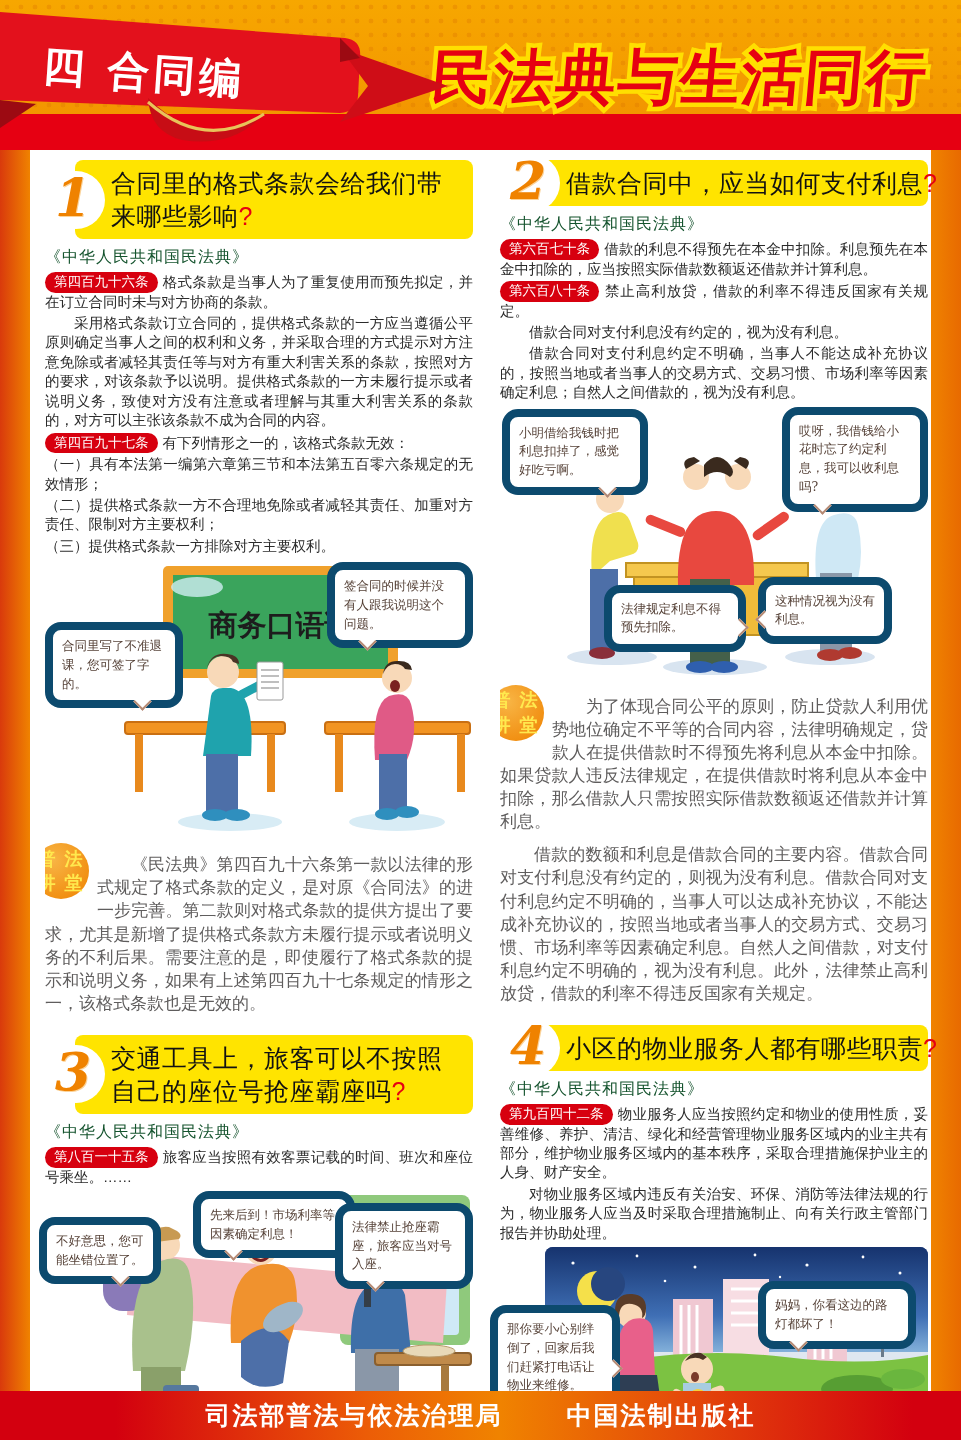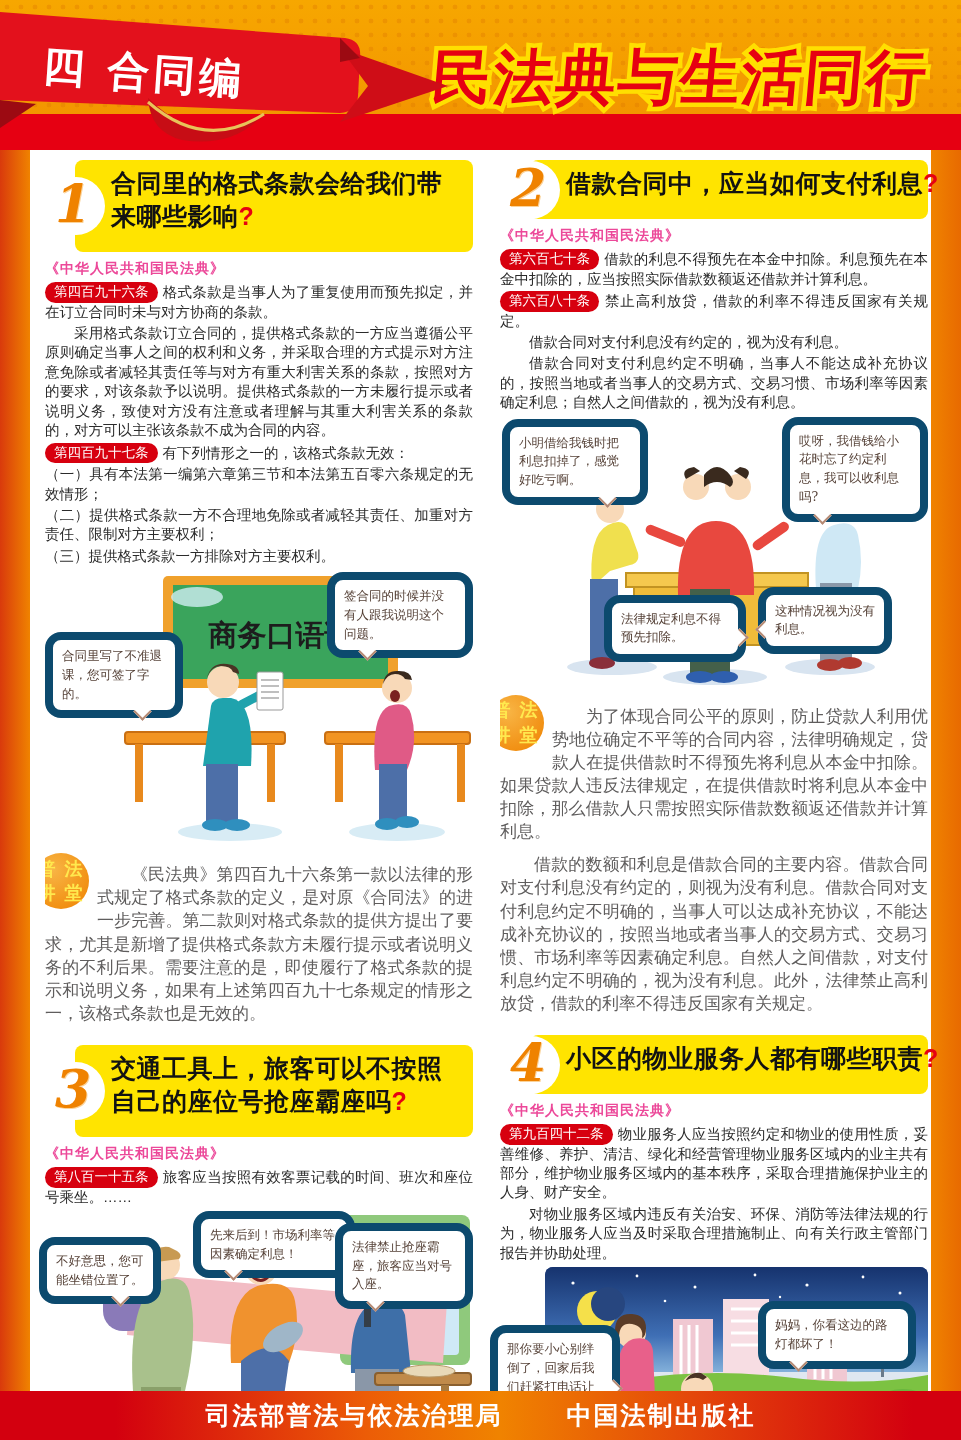--- a/index.html
+++ b/index.html
@@ -25,31 +25,31 @@
     display:flex;align-items:center;justify-content:center;gap:64px;
     color:#fff;font-size:25px;font-weight:bold;letter-spacing:2px;}
   
   .content{position:absolute;left:30px;right:30px;top:150px;bottom:49px;background:#fff;z-index:2;}
   .col{position:absolute;top:8px;width:428px;}
   .col-left{left:15px;}
   .col-right{left:470px;}
   
   .sec-head{position:relative;margin:2px 0 8px 0;}
   .sec-box{margin-left:30px;background:#ffe400;border-radius:8px;
-    padding:7px 10px 19px 36px;font-weight:bold;color:#121212;
+    padding:7px 10px 6px 36px;font-weight:normal;color:#121212;
     font-size:25px;line-height:1.32;letter-spacing:.5px;
     font-family:"Liberation Sans","DejaVu Sans",sans-serif;}
   .sec-circle{position:absolute;left:2px;top:50%;transform:translateY(-50%);
     width:58px;height:58px;border-radius:50%;background:#fff;}
   .sec-num{position:absolute;left:10px;top:50%;transform:translateY(-54%);
     font-family:"DejaVu Serif","Liberation Serif",serif;font-style:italic;
     font-weight:bold;font-size:52px;color:#ef8200;text-shadow:1px 1px 0 #fbd39a;}
   .qmark{color:#e60012;}
   
-  .law-head{color:#ec4899;font-weight:bold;font-size:14px;margin:6px 0 4px 0;
+  .law-head{color:#14532d;font-weight:normal;font-size:16px;margin:6px 0 4px 0;
     font-family:"DejaVu Serif","Liberation Serif",serif;letter-spacing:1px;}
   .law-p{font-size:14.5px;line-height:1.34;color:#2b2b2b;text-align:justify;margin:2px 0;}
   .law-p.indent{text-indent:2em;}
   .art-badge{display:inline-block;background:#d7000f;color:#fff;border-radius:11px;
     padding:0 9px 1px 9px;font-size:13.5px;line-height:1.45;margin-right:5px;vertical-align:1px;}
   
   .lecture{margin:6px 0 10px 0;overflow:hidden;}
   .lecture-badge{float:left;width:56px;height:56px;border-radius:50%;margin:0 8px 2px -12px;
     background:radial-gradient(circle at 35% 30%,#f8b545,#ef8200);
     color:#ffe94e;font-weight:bold;font-size:18px;letter-spacing:2px;

